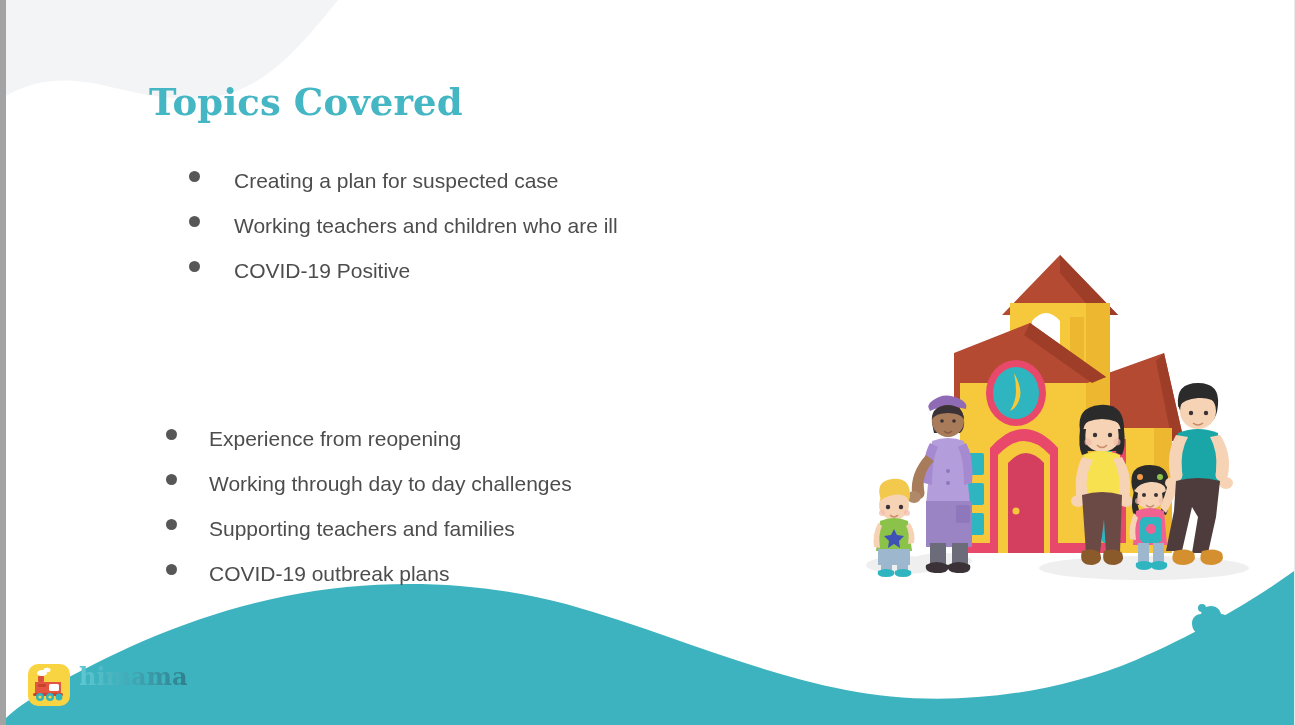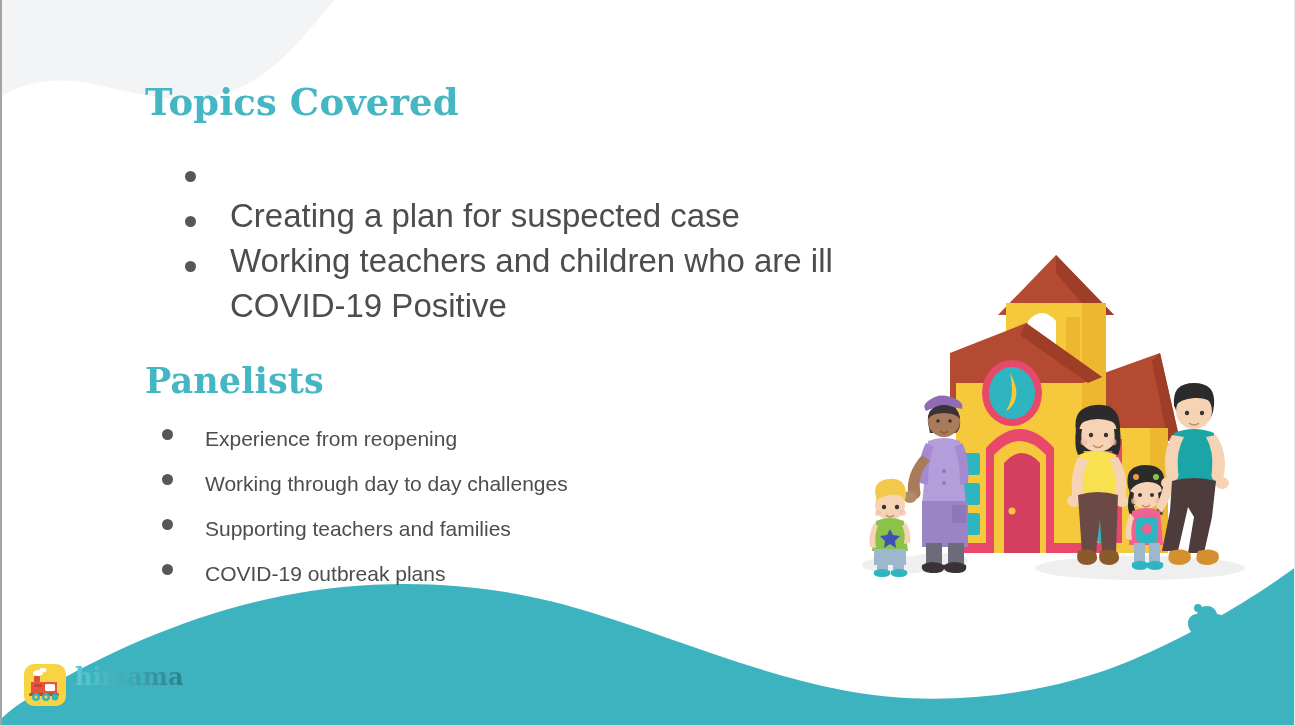--- a/index.html
+++ b/index.html
@@ -7,21 +7,21 @@
   body{
     width:1295px;height:725px;
     background:#ffffff;
     font-family:"Liberation Sans", sans-serif;
     overflow:hidden;
   }
   #slide{
     position:relative;
     width:1295px;height:725px;
     background:#ffffff;
-    border-left:2px solid #a3a3a3;
+    border-left:6px solid #a3a3a3;
     border-right:1px solid #e8eaec;
     box-sizing:border-box;
     overflow:hidden;
   }
 
   
   .bg-layer{position:absolute;left:0;top:0;width:1295px;height:725px;pointer-events:none;}
 
   
   .heading{
@@ -52,21 +52,21 @@
     flex:0 0 auto;
     color:#4d4d4d;
     font-family:"Liberation Sans", sans-serif;
     font-weight:400;
   }
 
   
   #topics-list{left:183px;top:158px;}
   #topics-list .bullet-row{height:45px;}
   #topics-list .bullet-dot{margin-top:13px;}
-  #topics-list .bullet-text{margin-left:34px;font-size:33px;line-height:45px;margin-top:35px;}
+  #topics-list .bullet-text{margin-left:34px;font-size:21px;line-height:45px;}
 
   
   #panelists-list{left:160px;top:416px;}
   #panelists-list .bullet-row{height:45px;}
   #panelists-list .bullet-dot{margin-top:13px;}
   #panelists-list .bullet-text{margin-left:32px;font-size:21px;line-height:45px;}
 
   
   #illustration{position:absolute;left:858px;top:243px;width:400px;height:350px;}
 
@@ -110,21 +110,20 @@
     <li class="bullet-row">
       <span class="bullet-dot"></span>
       <span class="bullet-text">Working teachers and children who are ill</span>
     </li>
     <li class="bullet-row">
       <span class="bullet-dot"></span>
       <span class="bullet-text">COVID-19 Positive</span>
     </li>
   </ul>
 
-  <div id="panelists-heading" class="heading">Panelists</div>
 
   <ul id="panelists-list" class="bullet-list">
     <li class="bullet-row">
       <span class="bullet-dot"></span>
       <span class="bullet-text">Experience from reopening</span>
     </li>
     <li class="bullet-row">
       <span class="bullet-dot"></span>
       <span class="bullet-text">Working through day to day challenges</span>
     </li>

